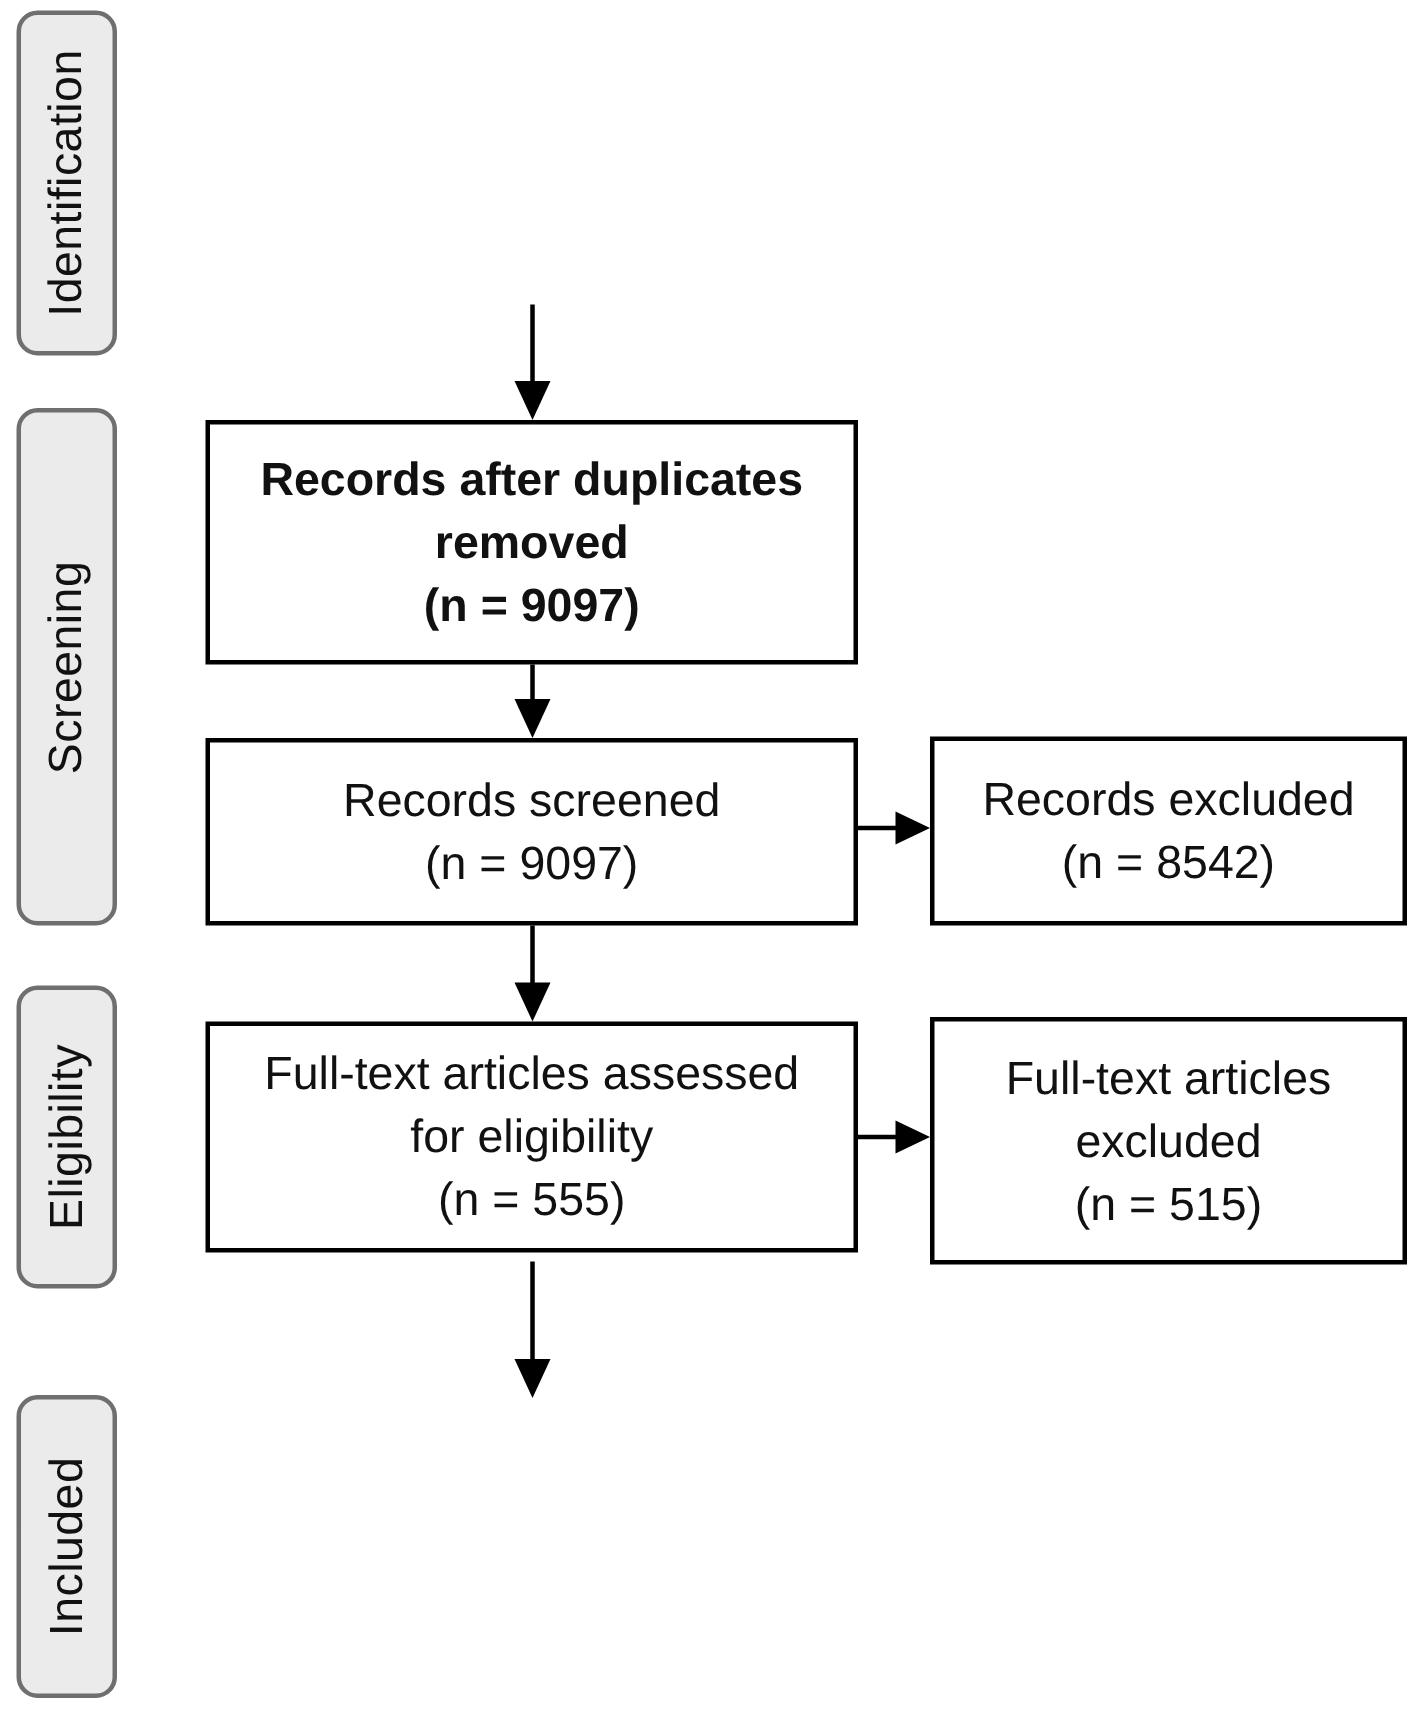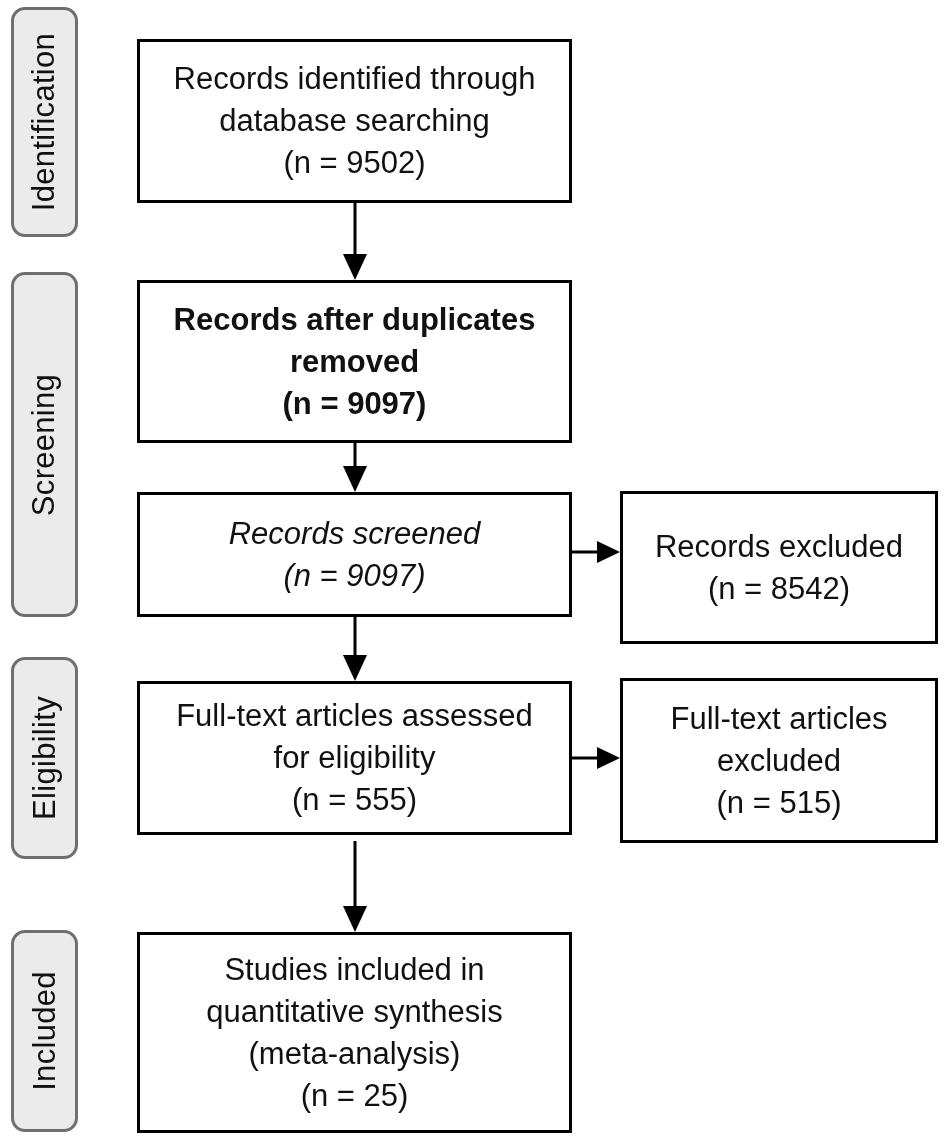--- a/index.html
+++ b/index.html
@@ -90,51 +90,40 @@
   <div class="stage" style="left:11px; top:272px; width:67px; height:345px;">
     <span class="stage-label">Screening</span>
   </div>
   <div class="stage" style="left:11px; top:657px; width:67px; height:202px;">
     <span class="stage-label">Eligibility</span>
   </div>
   <div class="stage" style="left:11px; top:930px; width:67px; height:202px;">
     <span class="stage-label">Included</span>
   </div>
 
-  <div class="fbox" style="left:137px; top:39px; width:435px; height:164px;">
-    <span class="box-text">Records identified through
-database searching
-(n = 9502)</span>
-  </div>
 
   <div class="fbox" style="left:137px; top:280px; width:435px; height:163px;font-weight:bold;">
     <span class="box-text">Records after duplicates
 removed
 (n = 9097)</span>
   </div>
 
-  <div class="fbox" style="left:137px; top:492px; width:435px; height:125px;font-style:italic;">
+  <div class="fbox" style="left:137px; top:492px; width:435px; height:125px;">
     <span class="box-text">Records screened
 (n = 9097)</span>
   </div>
 
   <div class="fbox" style="left:137px; top:681px; width:435px; height:154px;">
     <span class="box-text">Full-text articles assessed
 for eligibility
 (n = 555)</span>
   </div>
 
-  <div class="fbox" style="left:137px; top:932px; width:435px; height:201px;">
-    <span class="box-text">Studies included in
-quantitative synthesis
-(meta-analysis)
-(n = 25)</span>
-  </div>
 
-  <div class="fbox" style="left:620px; top:491px; width:318px; height:153px;">
+  <div class="fbox" style="left:620px; top:491px; width:318px; height:126px;">
     <span class="box-text">Records excluded
 (n = 8542)</span>
   </div>
 
   <div class="fbox" style="left:620px; top:678px; width:318px; height:165px;">
     <span class="box-text">Full-text articles
 excluded
 (n = 515)</span>
   </div>
 

